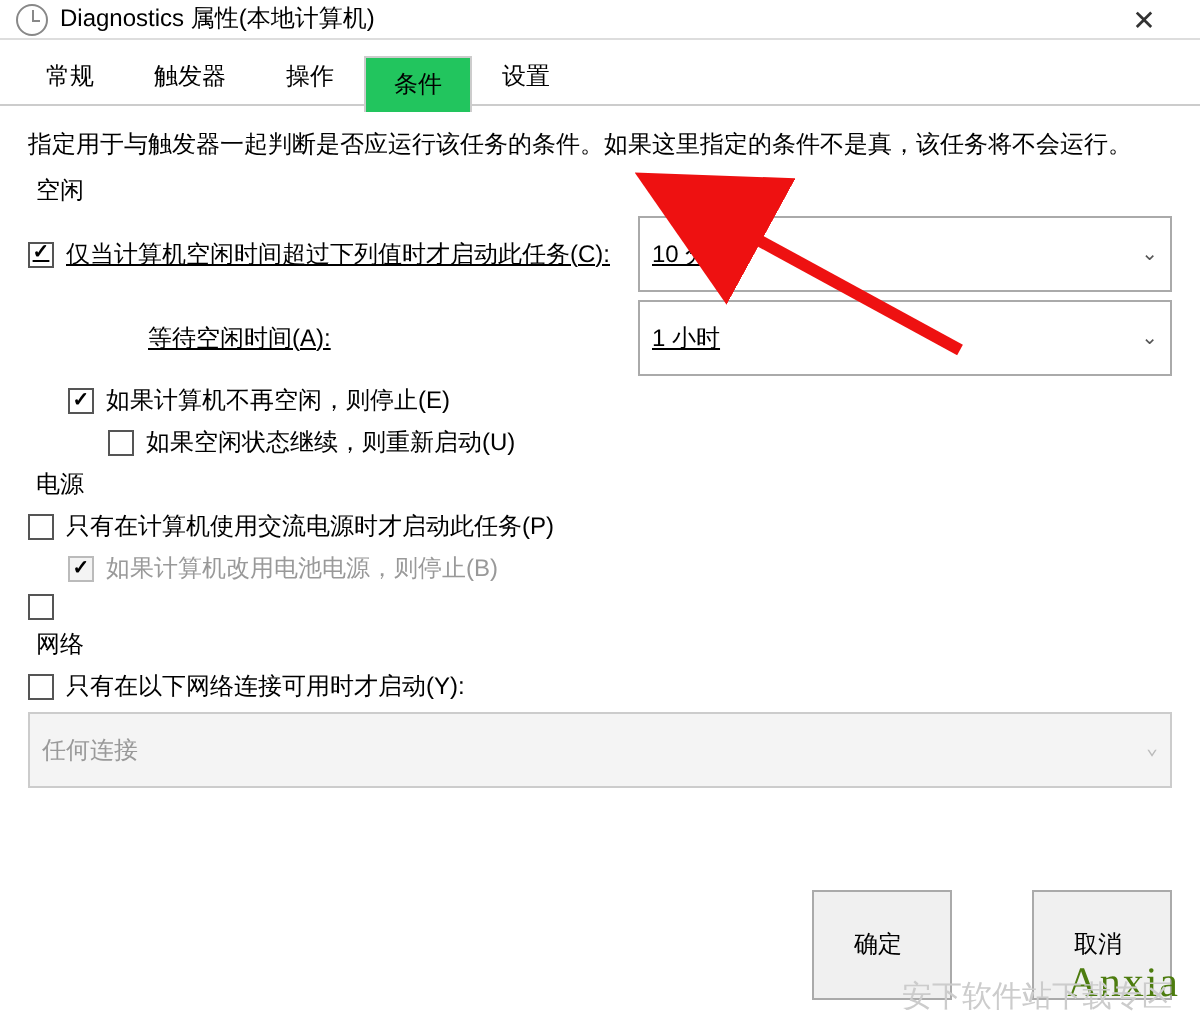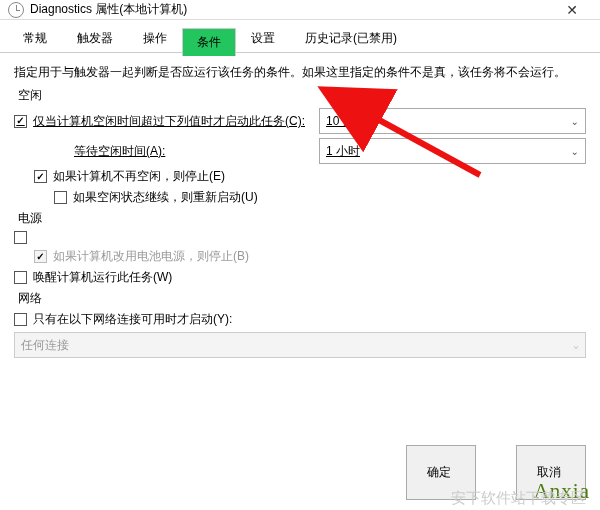--- a/index.html
+++ b/index.html
@@ -80,21 +80,21 @@
     background: #fff;
     flex-shrink: 0;
   }
   .checkbox.checked::before { content: "✓"; color: #000; font-weight: bold; }
   .checkbox.disabled { border-color: #bbb; background: #f4f4f4; }
   .label.disabled { color: #999; }
   .indent1 { padding-left: 20px; }
   .indent2 { padding-left: 40px; }
   .select {
     border: 1px solid #aaa;
-    height: 26px;
+    height: 38px;
     display: flex;
     align-items: center;
     padding: 0 6px;
     background: #fff;
     position: relative;
     min-width: 200px;
   }
   .select.disabled { background: #f4f4f4; color: #999; border-color: #ccc; }
   .select .chev {
     position: absolute; right: 6px; top: 50%; transform: translateY(-50%);
@@ -153,21 +153,20 @@
     <span>✕</span>
   </div>
 </div>
 
 <div class="tabs">
   <div class="tab">常规</div>
   <div class="tab">触发器</div>
   <div class="tab">操作</div>
   <div class="tab active">条件</div>
   <div class="tab">设置</div>
-  <div class="tab">历史记录(已禁用)</div>
 </div>
 
 <div class="content">
   <div class="desc">指定用于与触发器一起判断是否应运行该任务的条件。如果这里指定的条件不是真，该任务将不会运行。</div>
 
   <div class="section-label">空闲</div>
 
   <div class="opt-row">
     <div class="opt-label">
       <span class="checkbox checked"></span>
@@ -196,30 +195,30 @@
 
   <div class="row indent2">
     <span class="checkbox"></span>
     <span class="label">如果空闲状态继续，则重新启动(U)</span>
   </div>
 
   <div class="section-label">电源</div>
 
   <div class="row">
     <span class="checkbox"></span>
+    <span class="label">只有在计算机使用交流电源时才启动此任务(P)</span>
   </div>
 
   <div class="row indent1">
     <span class="checkbox checked disabled"></span>
     <span class="label disabled">如果计算机改用电池电源，则停止(B)</span>
   </div>
 
   <div class="row">
     <span class="checkbox"></span>
-    <span class="label">唤醒计算机运行此任务(W)</span>
   </div>
 
   <div class="section-label">网络</div>
 
   <div class="row">
     <span class="checkbox"></span>
     <span class="label">只有在以下网络连接可用时才启动(Y):</span>
   </div>
 
   <div class="row">

